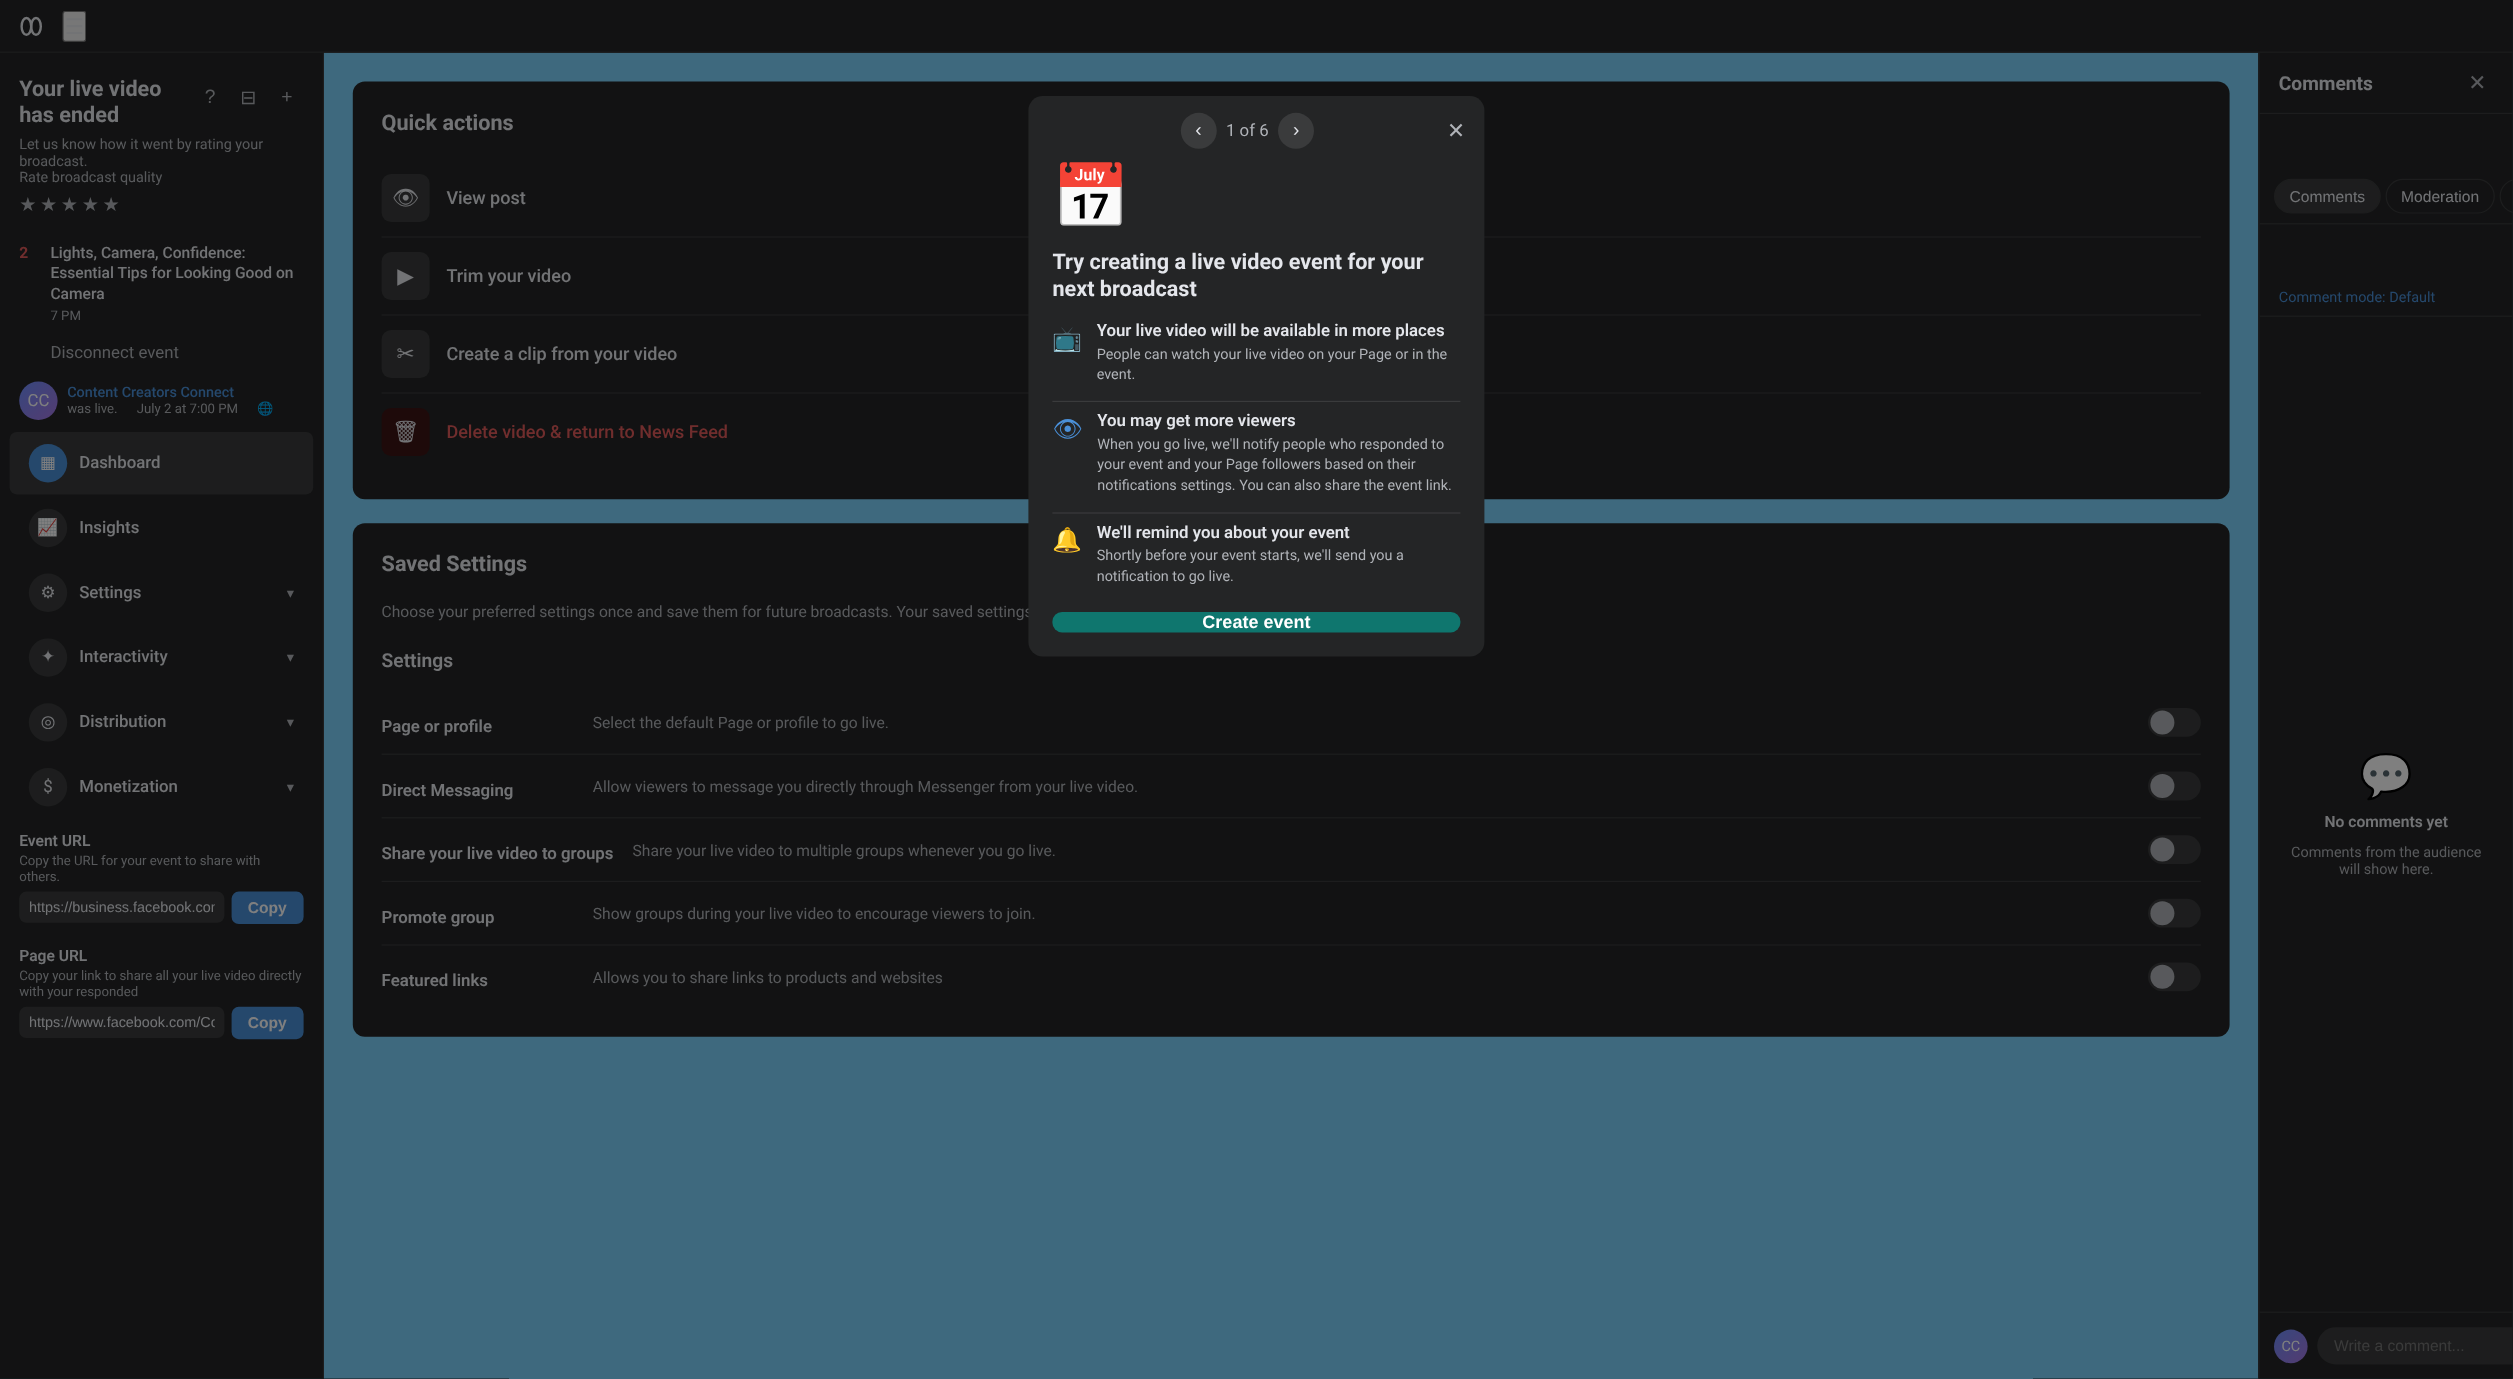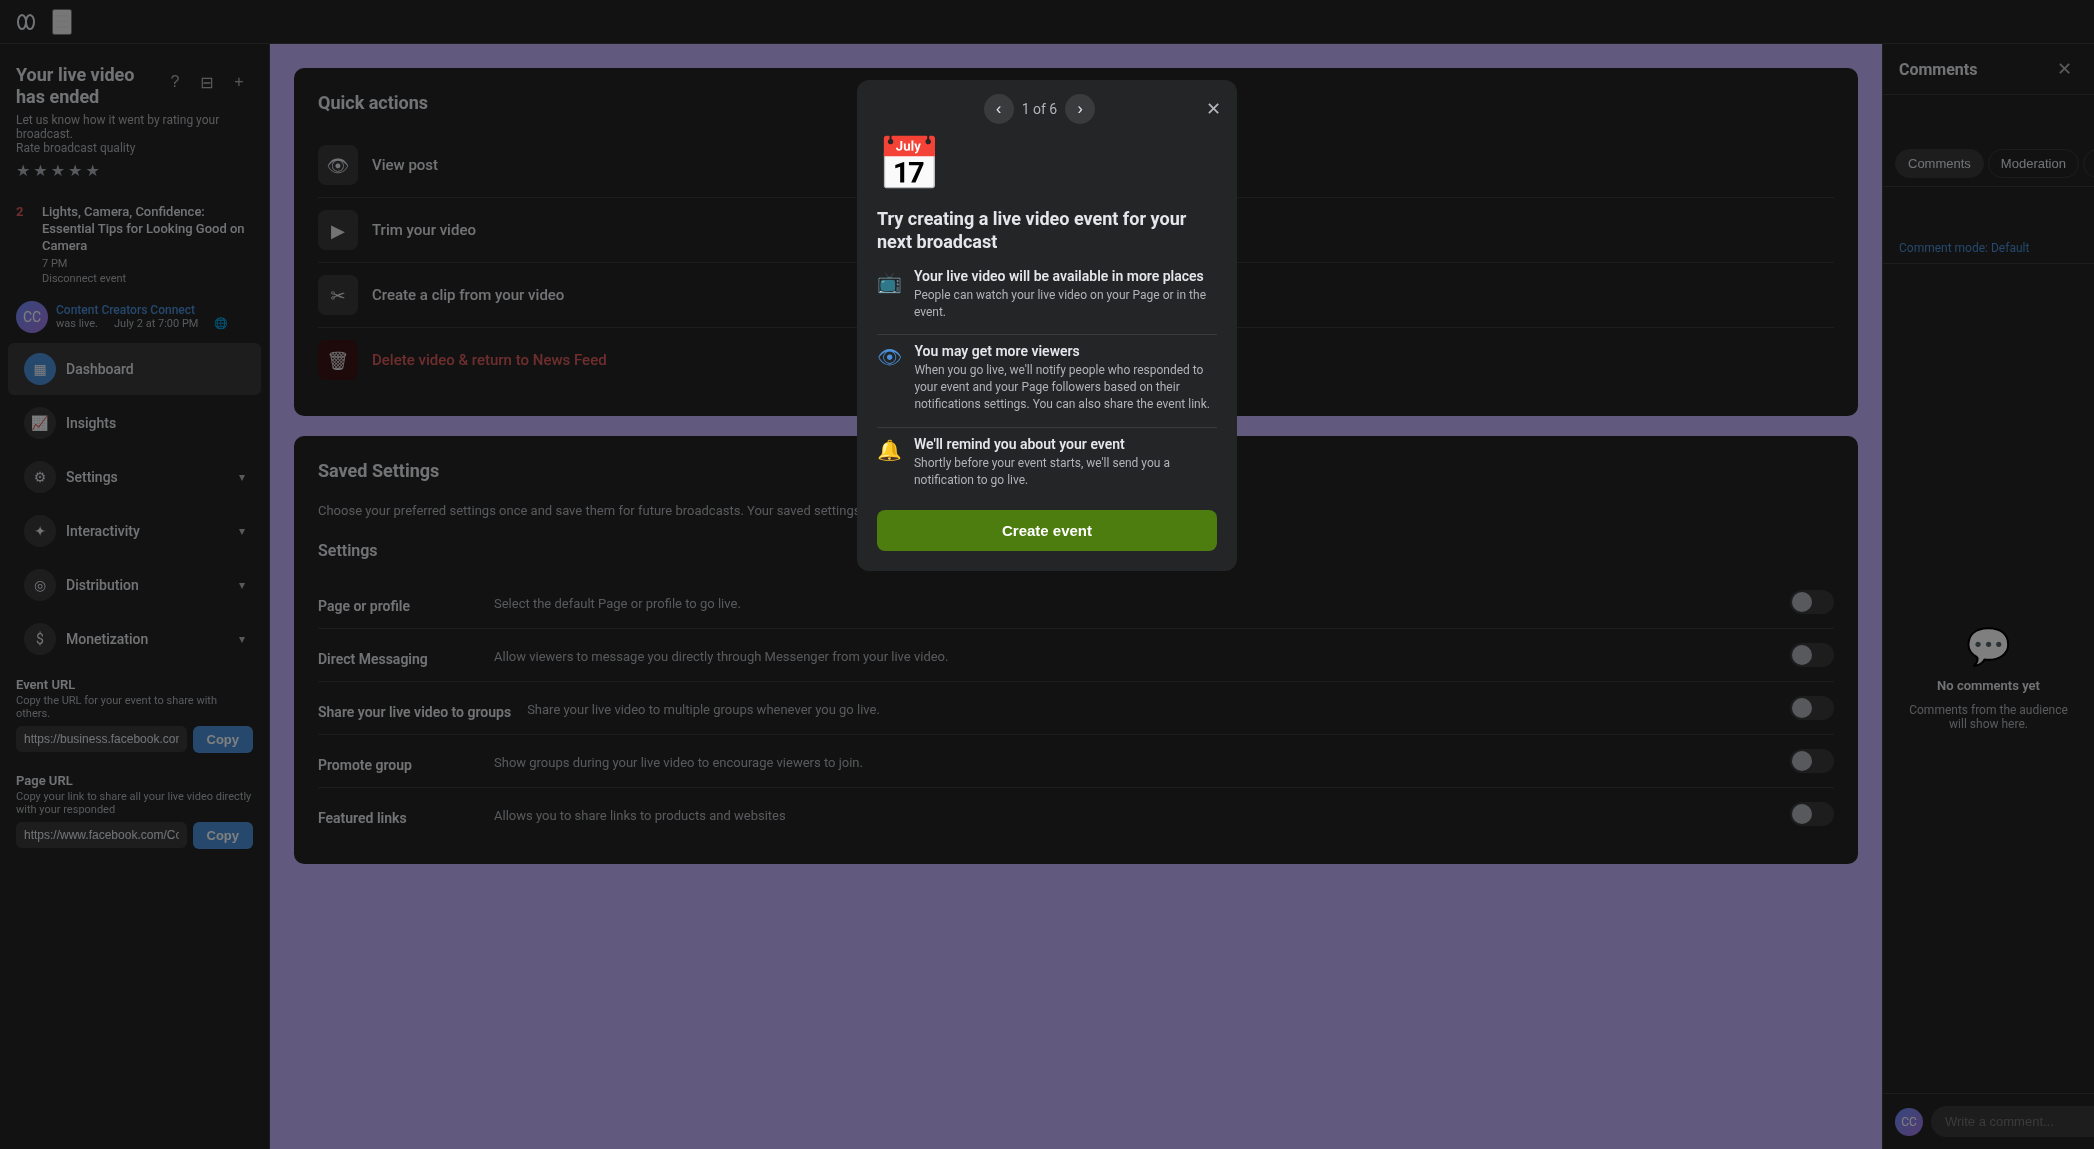--- a/index.html
+++ b/index.html
@@ -111,23 +111,23 @@
       color: #e4e6eb;
       font-weight: 500;
       line-height: 1.3;
     }
     .broadcast-time {
       font-size: 11px;
       color: #b0b3b8;
       margin-top: 2px;
     }
     .broadcast-disconnect {
-      font-size: 11px;
-      color: #b0b3b8;
-      margin-top: 2px;
+      font-size: 14px;
+      color: #b0b3b8;
+      margin-top: 16px;
     }
     
     .live-user {
       display: flex;
       align-items: center;
       gap: 8px;
       padding: 8px 16px;
     }
     .avatar {
       width: 32px;
@@ -222,21 +222,21 @@
       font-size: 13px;
       font-weight: 600;
       cursor: pointer;
       white-space: nowrap;
     }
     
     .center-content {
       flex: 1;
       overflow-y: auto;
       padding: 24px;
-      background: #c4b5fd;
+      background: #7dd3fc;
     }
     
     .card {
       background: #242526;
       border-radius: 10px;
       padding: 24px;
       margin-bottom: 20px;
     }
     .card-title {
       font-size: 18px;
@@ -507,25 +507,25 @@
       font-weight: 600;
       color: #e4e6eb;
       margin-bottom: 3px;
     }
     .modal-feature-desc {
       font-size: 12px;
       color: #b0b3b8;
       line-height: 1.4;
     }
     .modal-cta {
-      background: #4d7c0f;
+      background: #0f766e;
       color: white;
       border: none;
       border-radius: 8px;
-      padding: 12px;
+      padding: 0;
       width: 100%;
       font-size: 15px;
       font-weight: 600;
       cursor: pointer;
       margin-top: 8px;
     }
     .divider {
       height: 1px;
       background: #3a3b3c;
       margin: 8px 0;

